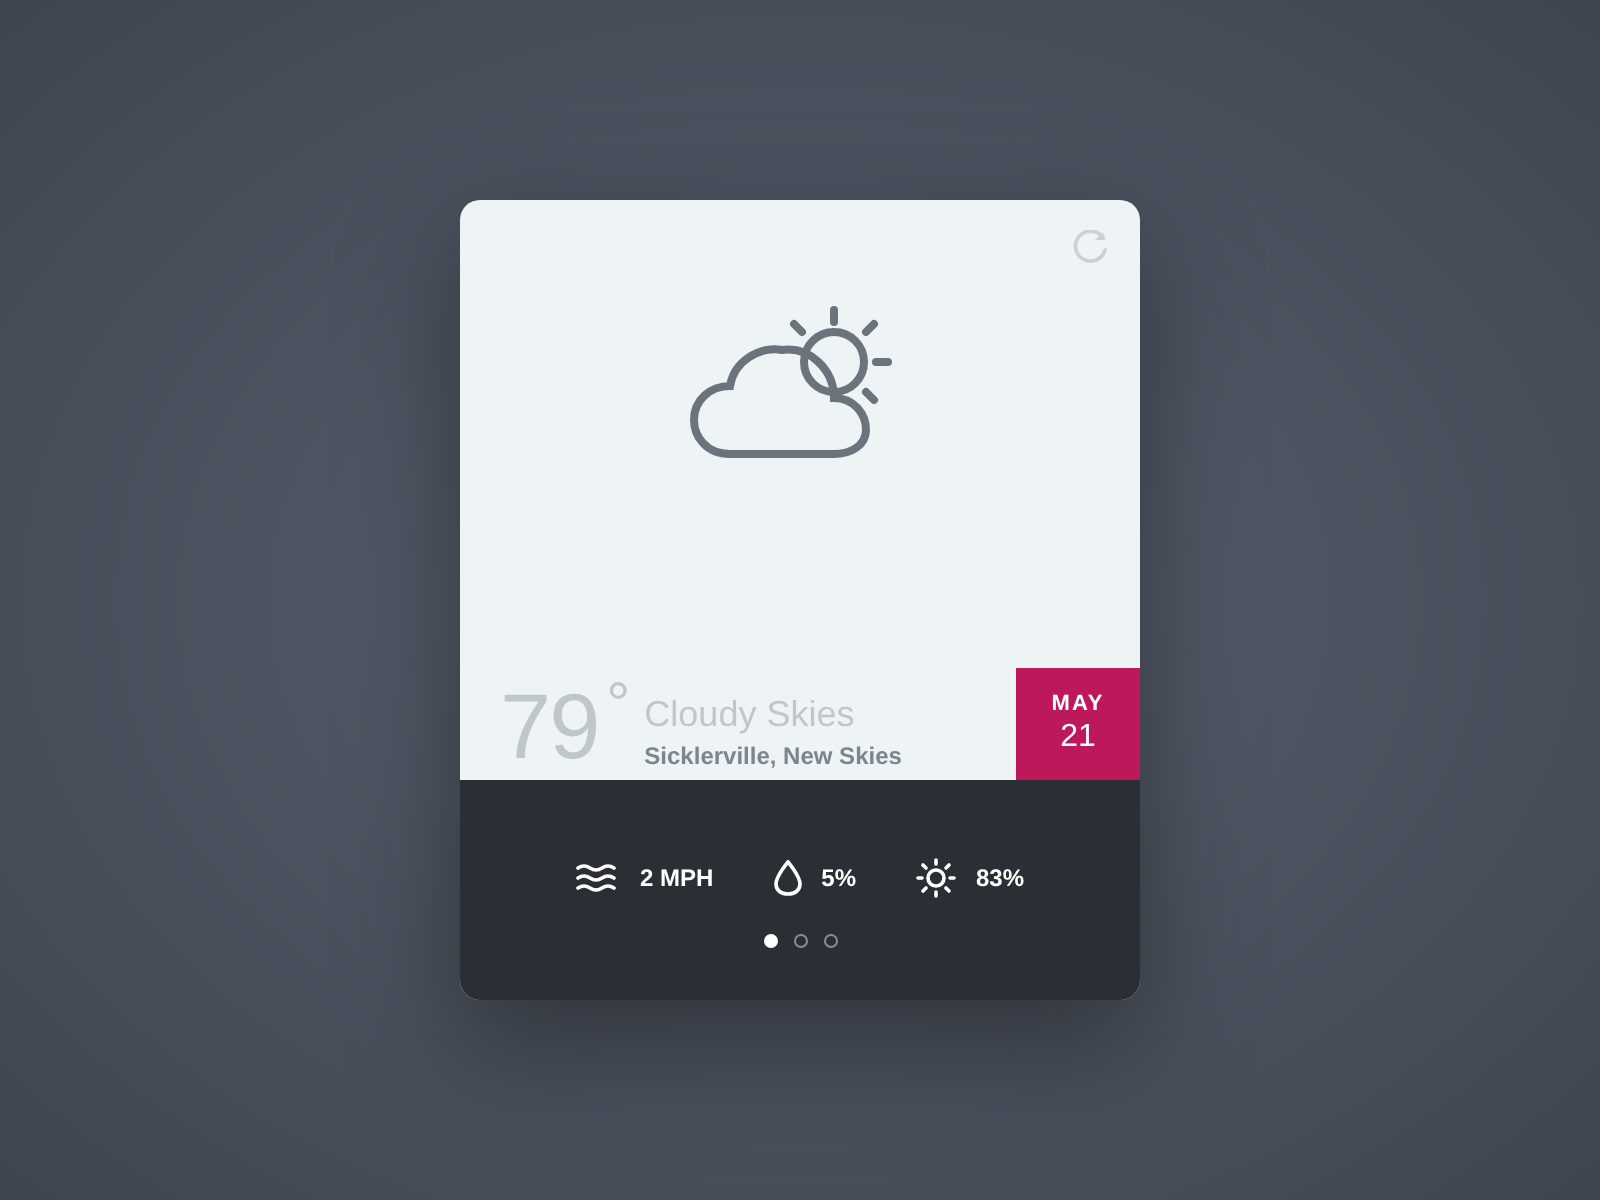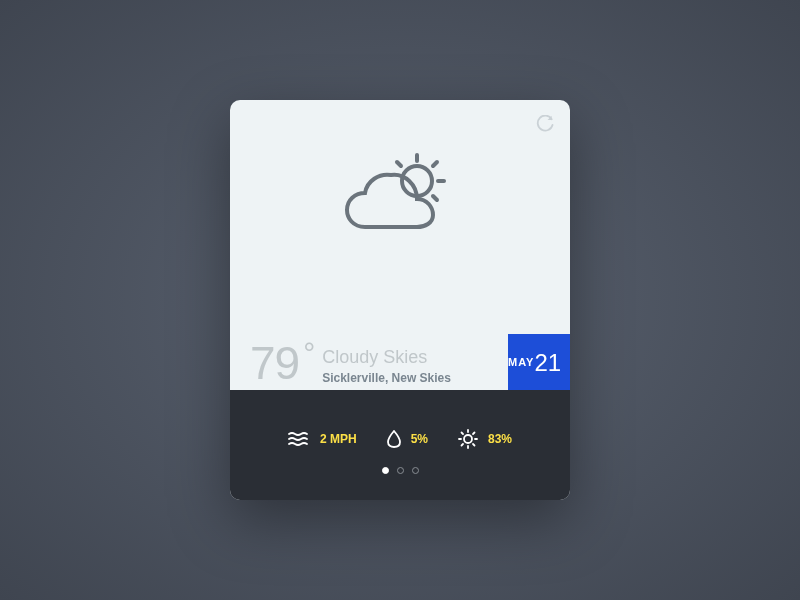--- a/index.html
+++ b/index.html
@@ -75,51 +75,51 @@
       color: #7a8690;
       font-weight: 600;
       margin-top: 3px;
     }
     .date-badge {
       position: absolute;
       right: 0;
       bottom: 0;
       width: 62px;
       height: 56px;
-      background: #1d4ed8;
+      background: #be185d;
       color: #fff;
       display: flex;
-      flex-direction: row;
-      align-items: center;
-      justify-content: flex-start;
+      flex-direction: column;
+      align-items: center;
+      justify-content: center;
     }
     .date-month {
       font-size: 11px;
       font-weight: 700;
       letter-spacing: 1px;
     }
     .date-day {
-      font-size: 24px;
+      font-size: 16px;
       font-weight: 300;
       margin-top: 2px;
     }
     .bottom-section {
       background: #2a2e35;
       height: 110px;
       display: flex;
       flex-direction: column;
       align-items: center;
       justify-content: center;
     }
     .stats {
       display: flex;
       align-items: center;
       justify-content: center;
       gap: 30px;
-      color: #fde047;
+      color: #ffffff;
       margin-top: 16px;
     }
     .stat {
       display: flex;
       align-items: center;
       gap: 10px;
     }
     .stat-value {
       font-size: 12px;
       font-weight: 700;

